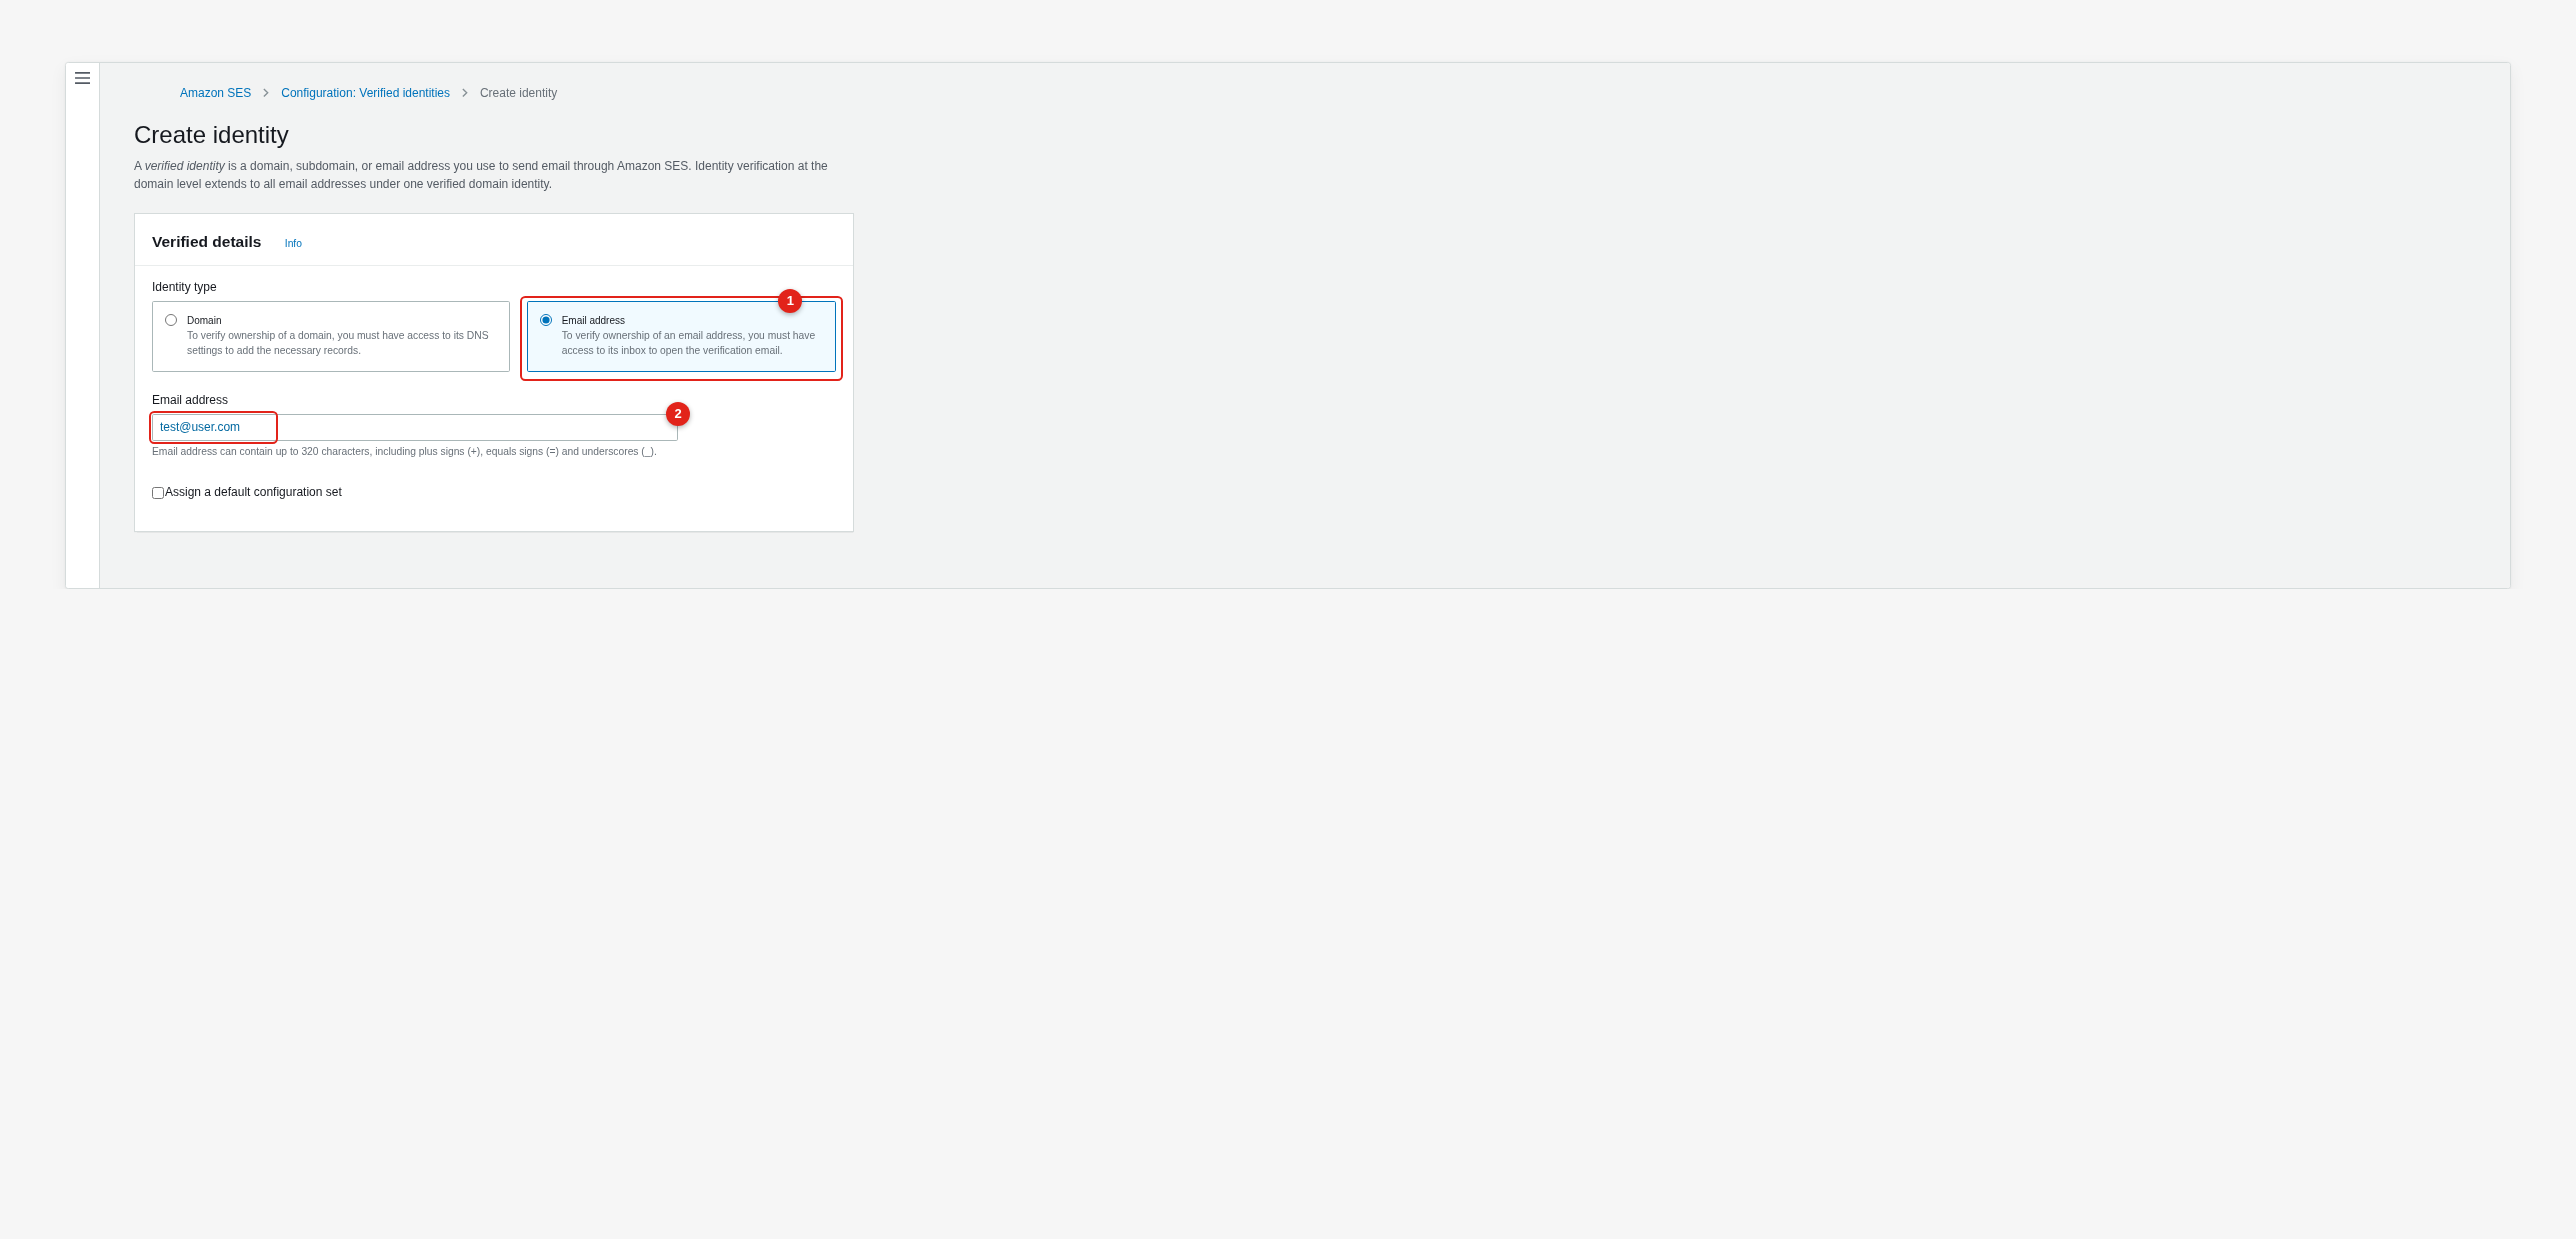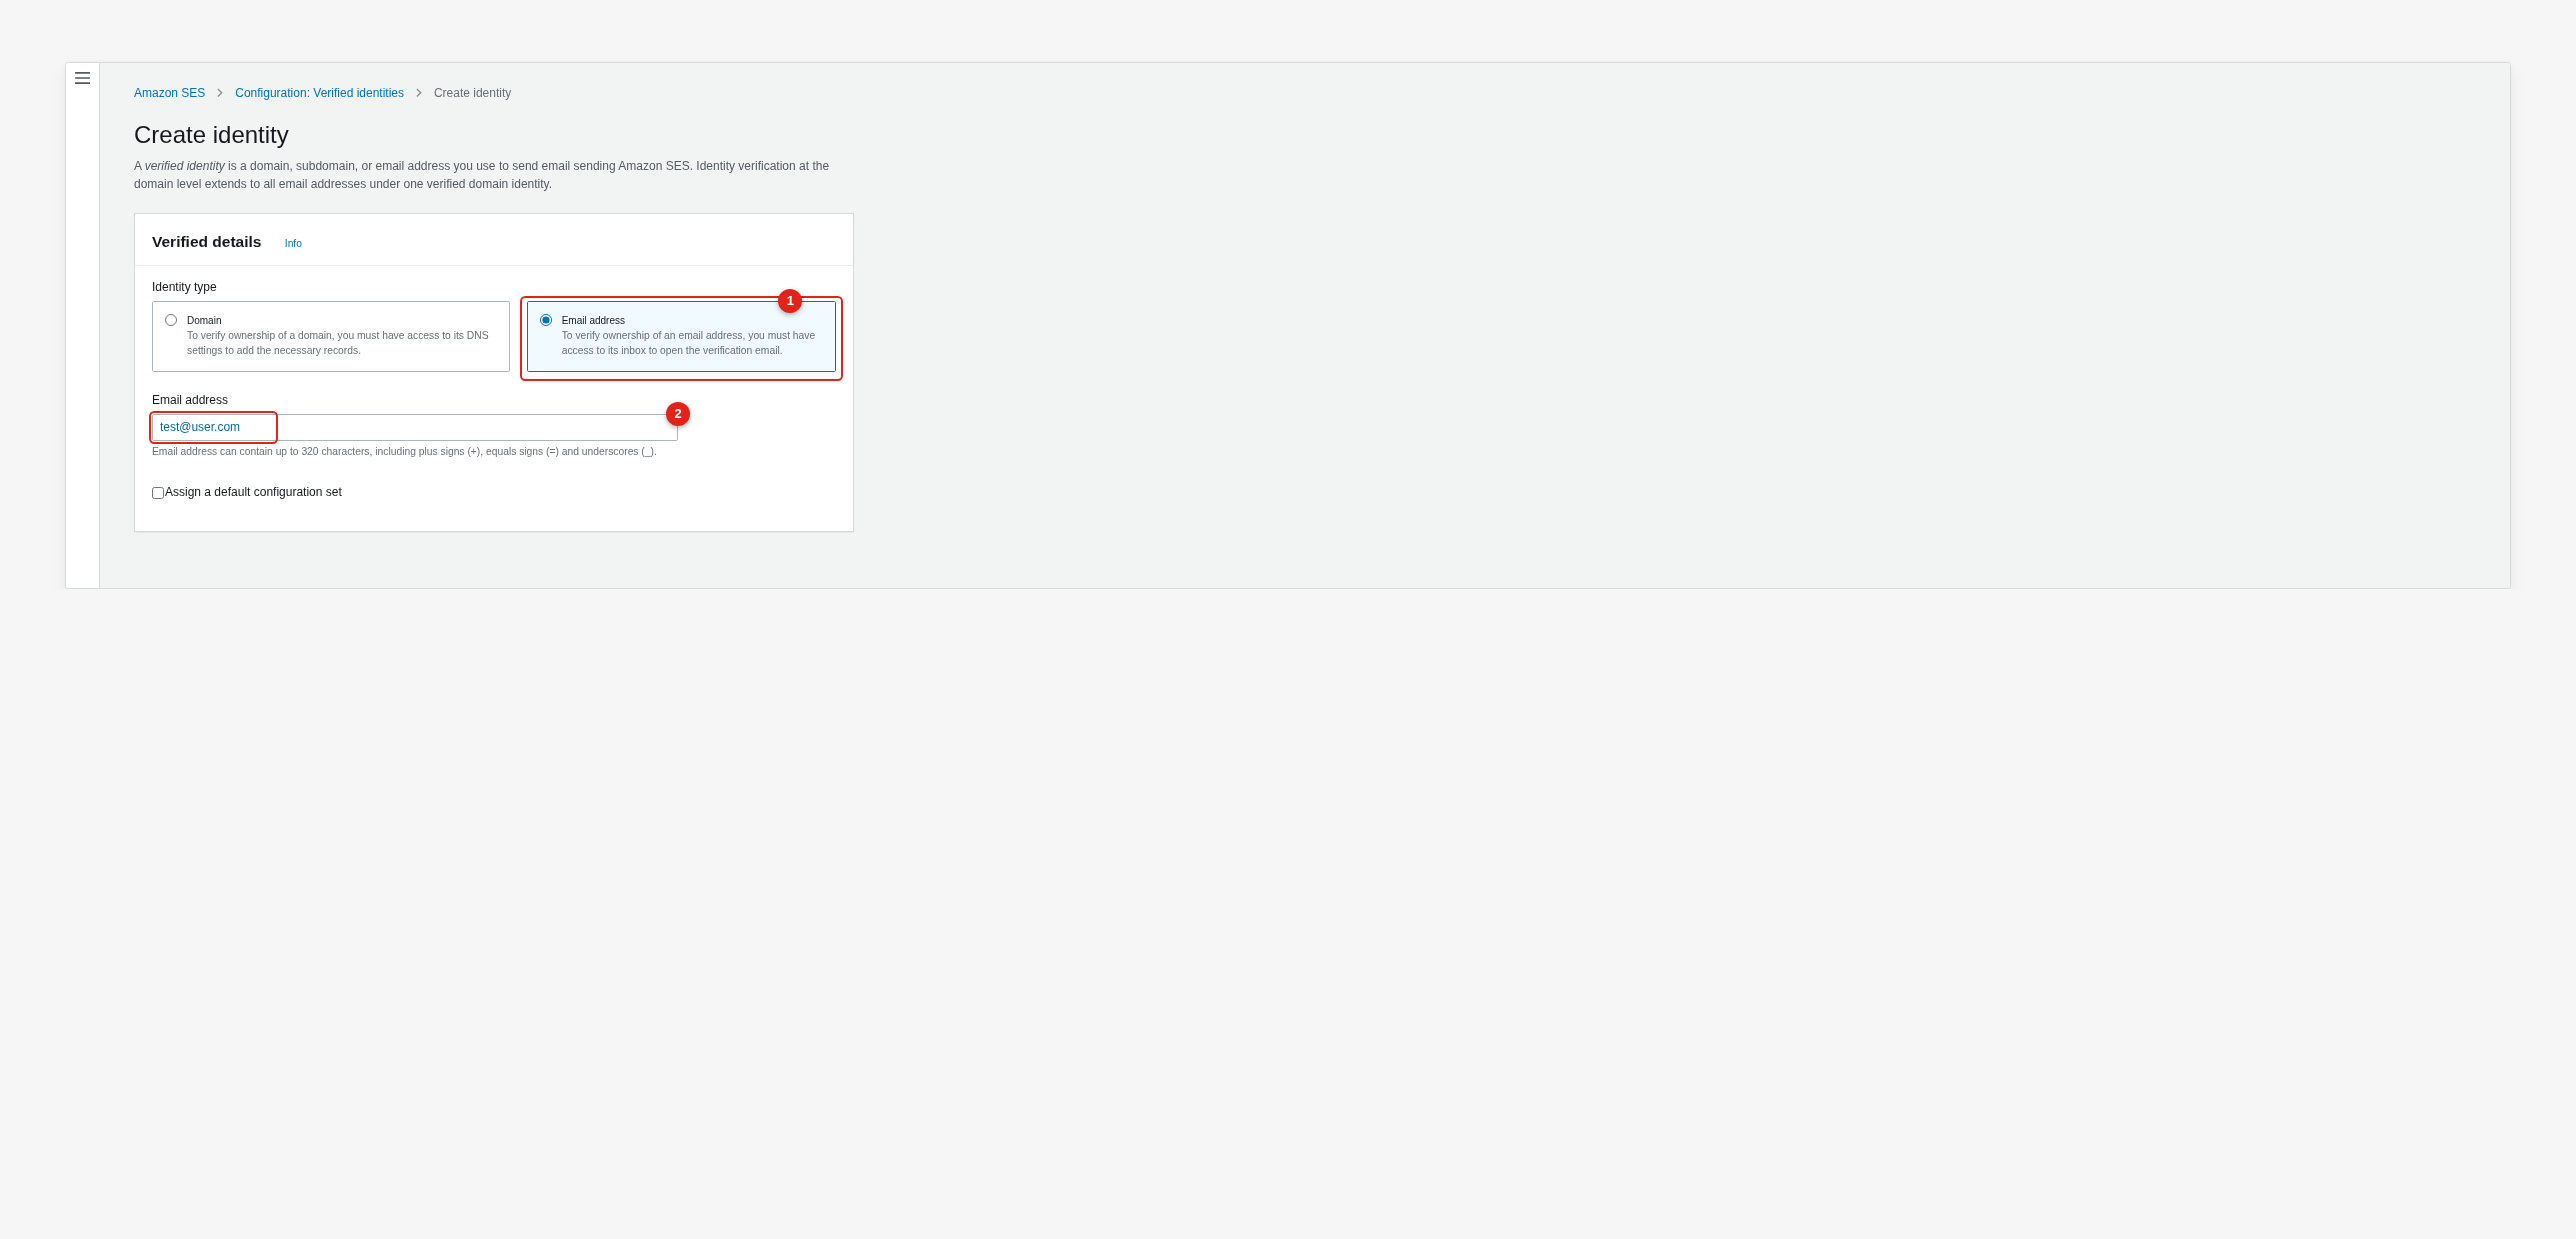--- a/index.html
+++ b/index.html
@@ -54,20 +54,21 @@
     .page {
       padding: 20.7px 20.7px 0 34px;
       max-width: 775px;
     }
 
     
     .breadcrumb {
       font-size: 12px;
       color: #687078;
       margin-bottom: 15.5px;
+      margin-left: 46px;
     }
     .breadcrumb .crumb-link {
       color: #0073bb;
       text-decoration: none;
     }
     .breadcrumb .sep {
       display: inline-block;
       padding: 0 8.6px;
       color: #879196;
     }
@@ -260,21 +261,21 @@
               </svg></span>
           <a href="#" class="crumb-link">Configuration: Verified identities</a>
           <span class="sep"><svg width="6" height="9.5" viewBox="0 0 7 11">
                 <path d="M1 1l4.5 4.5L1 10" fill="none" stroke="#879196" stroke-width="1.6"></path>
               </svg></span>
           <span class="current">Create identity</span>
         </nav>
 
         <h1 class="page-title">Create identity</h1>
         <p class="page-subtitle">
-          <span>A </span><em>verified identity</em><span> is a domain, subdomain, or email address you use to send email sending Amazon SES. Identity verification at the domain level extends to all email addresses under one verified domain identity.</span>
+          <span>A </span><em>verified identity</em><span> is a domain, subdomain, or email address you use to send email through Amazon SES. Identity verification at the domain level extends to all email addresses under one verified domain identity.</span>
         </p>
 
         <section class="panel">
           <div class="panel-header">
             <h2>Verified details</h2>
             <a href="#" class="info-link">Info</a>
           </div>
           <div class="panel-body">
             <div class="field-label">Identity type</div>
 

